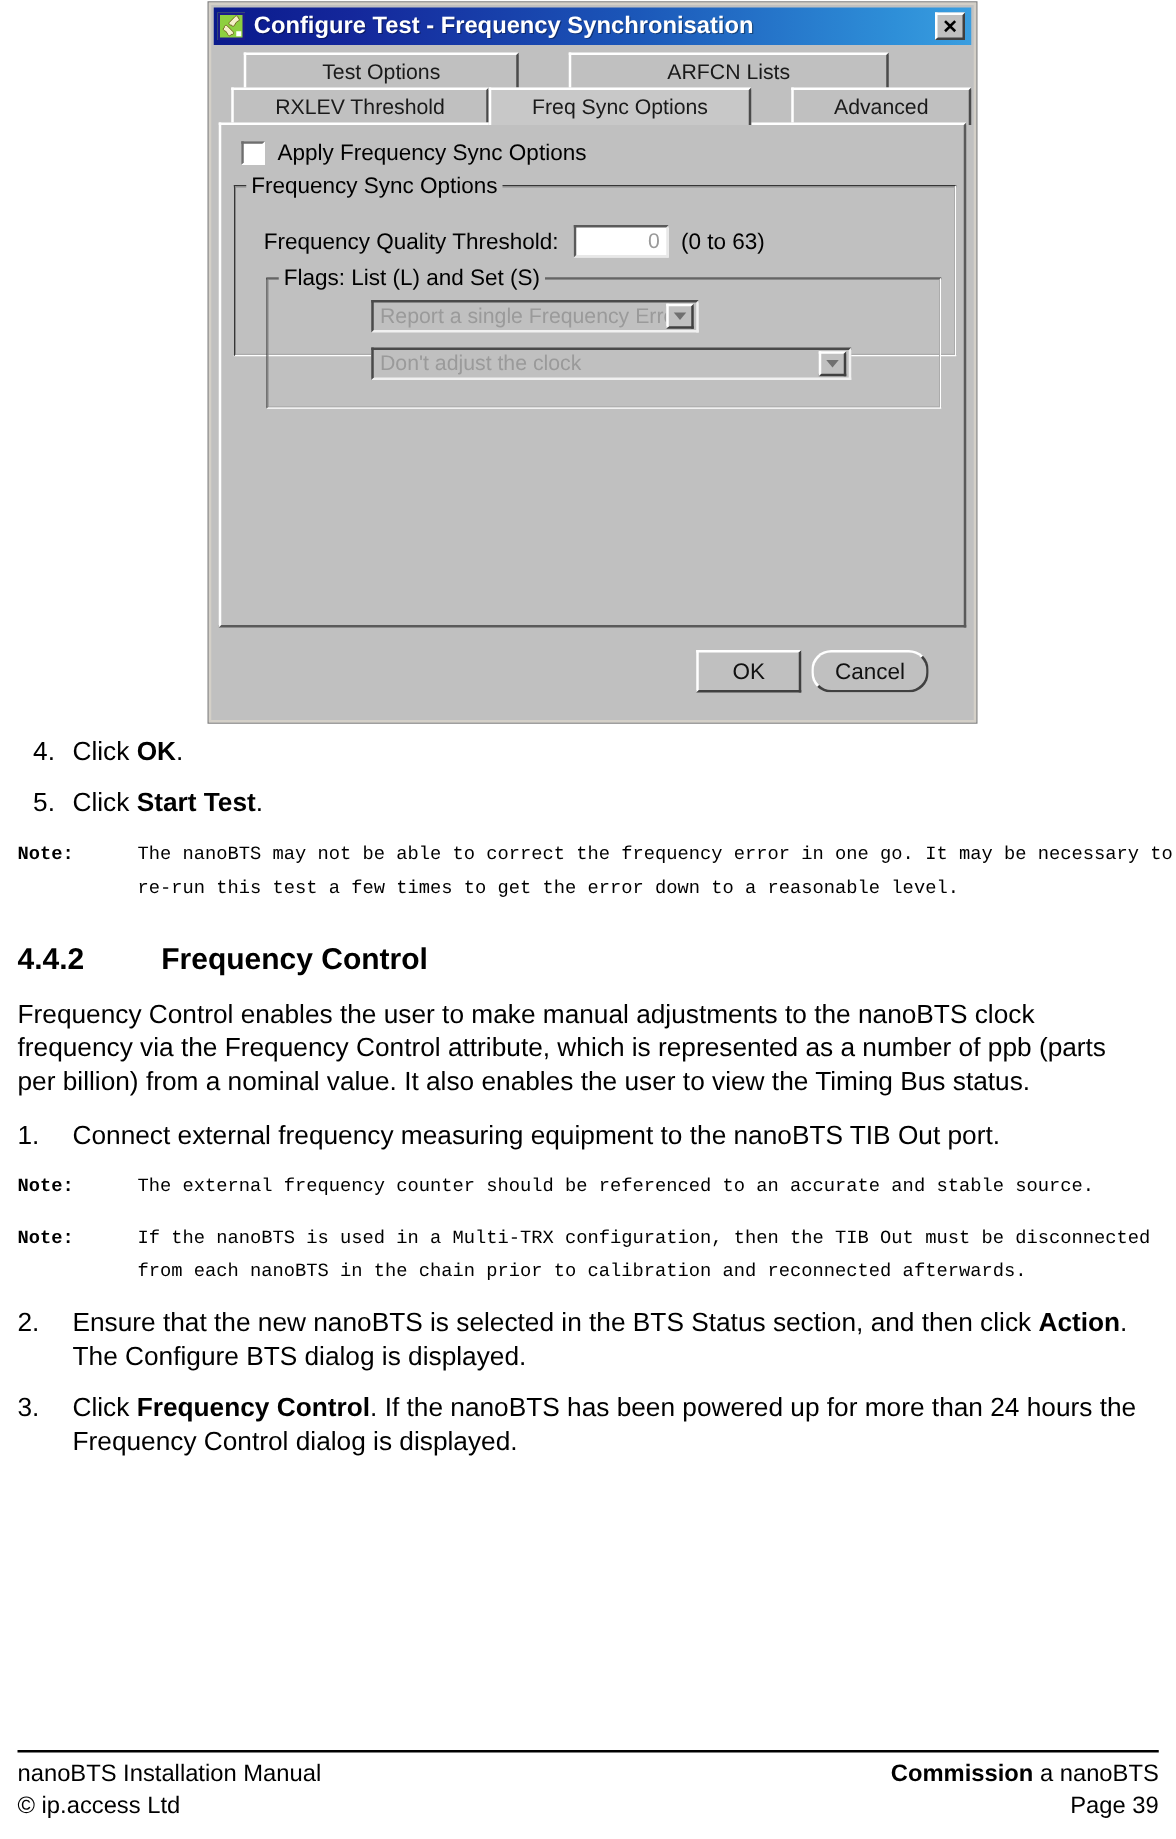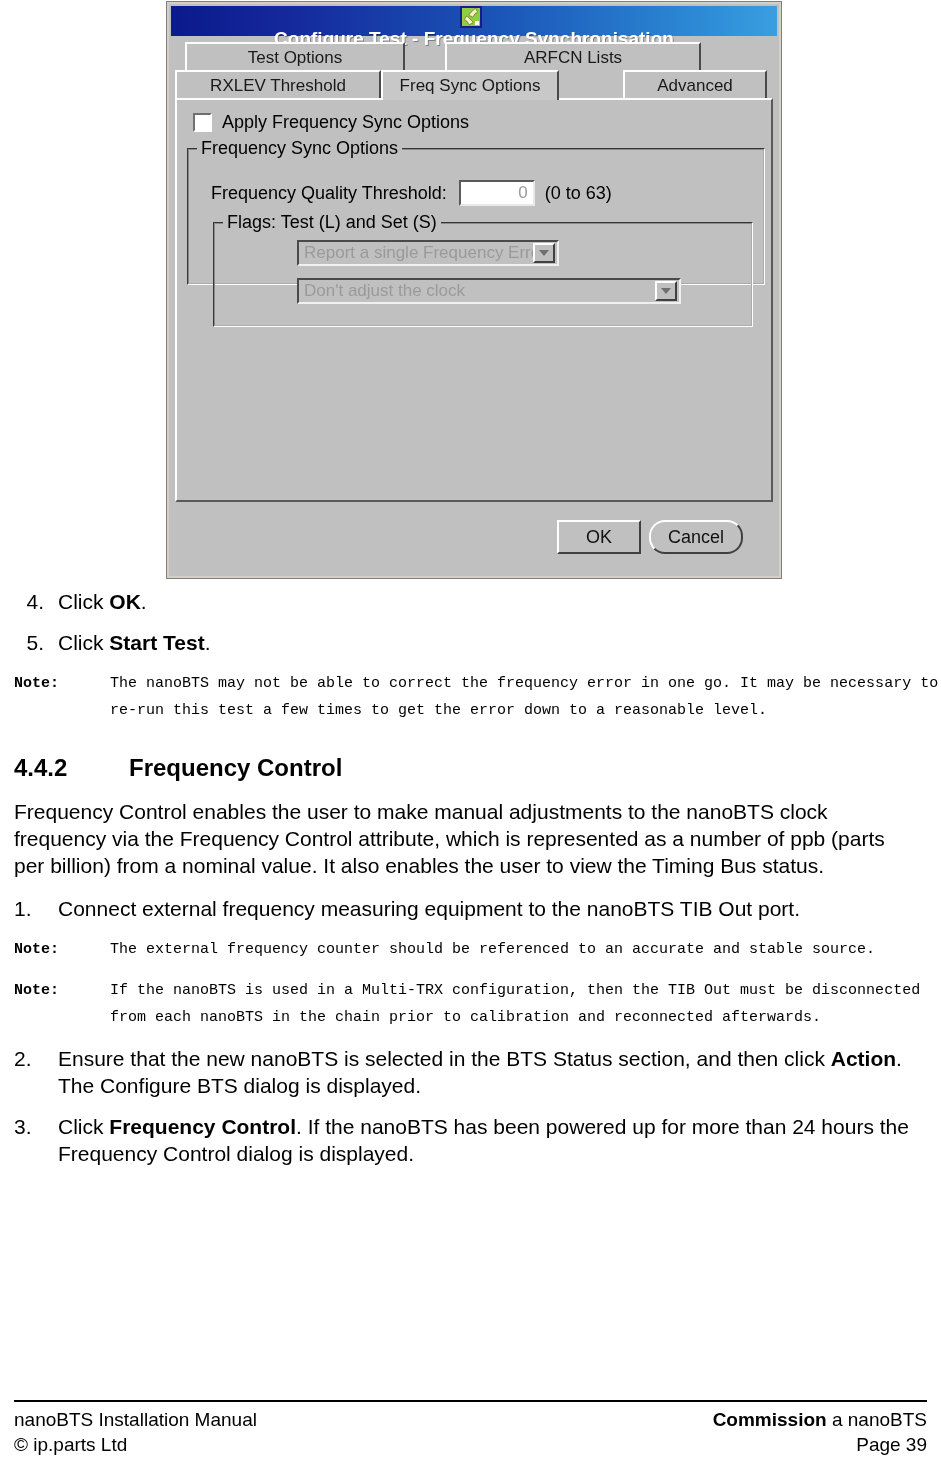--- a/index.html
+++ b/index.html
@@ -31,21 +31,20 @@
   .titlebar {
     position: absolute;
     left: 2px; top: 2px;
     width: 606px;
     height: 30px;
     background: linear-gradient(to right, #0a1a8c 0%, #14279b 18%, #1b56b8 55%, #2e8fd8 90%, #3a9ee0 100%);
     display: flex;
     align-items: center;
     padding: 0 3px;
     box-sizing: border-box;
-    flex-direction: column;
   }
   .title-icon {
     width: 22px; height: 22px;
     background: #8ecf3f;
     border: 2px solid #1b1b8c;
     box-sizing: border-box;
     position: relative;
     flex: 0 0 auto;
     margin-right: 7px;
   }
@@ -82,21 +81,21 @@
   .tabstrip {
     position: absolute;
     left: 6px;
     top: 38px;
     width: 598px;
     height: 58px;
   }
   .tab-row {
     position: absolute;
     height: 30px;
-    left: 0;
+    left: 10px;
     width: 100%;
   }
   .tab-row.row1 { top: 0; }
   .tab-row.row2 { top: 28px; }
   .tab {
     position: absolute;
     height: 30px;
     background: #c0c0c0;
     border-top: 2px solid #ffffff;
     border-left: 2px solid #ffffff;
@@ -350,21 +349,21 @@
         <span>Test Options</span>
       </div>
       <div class="tab" style="left:270px; width:256px;">
         <span>ARFCN Lists</span>
       </div>
     </div>
     <div class="tab-row row2">
       <div class="tab" style="left:0px; width:206px;">
         <span>RXLEV Threshold</span>
       </div>
-      <div class="tab selected" style="left:206px; width:178px;">
+      <div class="tab selected" style="left:206px; width:210px;">
         <span>Freq Sync Options</span>
       </div>
       <div class="tab" style="left:448px; width:144px;">
         <span>Advanced</span>
       </div>
     </div>
   </div>
 
   <div class="client">
 
@@ -376,21 +375,21 @@
     <div class="groupbox" id="gb-outer">
       <span class="gb-title">Frequency Sync Options</span>
 
       <div class="field-row">
         <span class="field-label">Frequency Quality Threshold:</span>
         <span class="textbox">0</span>
         <span class="field-suffix">(0 to 63)</span>
       </div>
 
       <div class="groupbox" id="gb-inner">
-        <span class="gb-title">Flags: Test (L) and Set (S)</span>
+        <span class="gb-title">Flags: List (L) and Set (S)</span>
 
         <div class="combo" id="combo1">
           <span class="combo-text">Report a single Frequency Error</span>
           <span class="combo-arrow">
               <i></i>
             </span>
         </div>
 
         <div class="combo" id="combo2">
           <span class="combo-text">Don't adjust the clock</span>
@@ -459,16 +458,16 @@
     </div>
   </div>
 </div>
 
 <div class="footer">
   <div class="footer-row">
     <span>nanoBTS Installation Manual</span>
     <span class="footer-right"><b>Commission</b><span> a nanoBTS</span></span>
   </div>
   <div class="footer-row">
-    <span>© ip.parts Ltd</span>
+    <span>© ip.access Ltd</span>
     <span class="footer-right">Page 39</span>
   </div>
 </div>
 
 </body></html>

